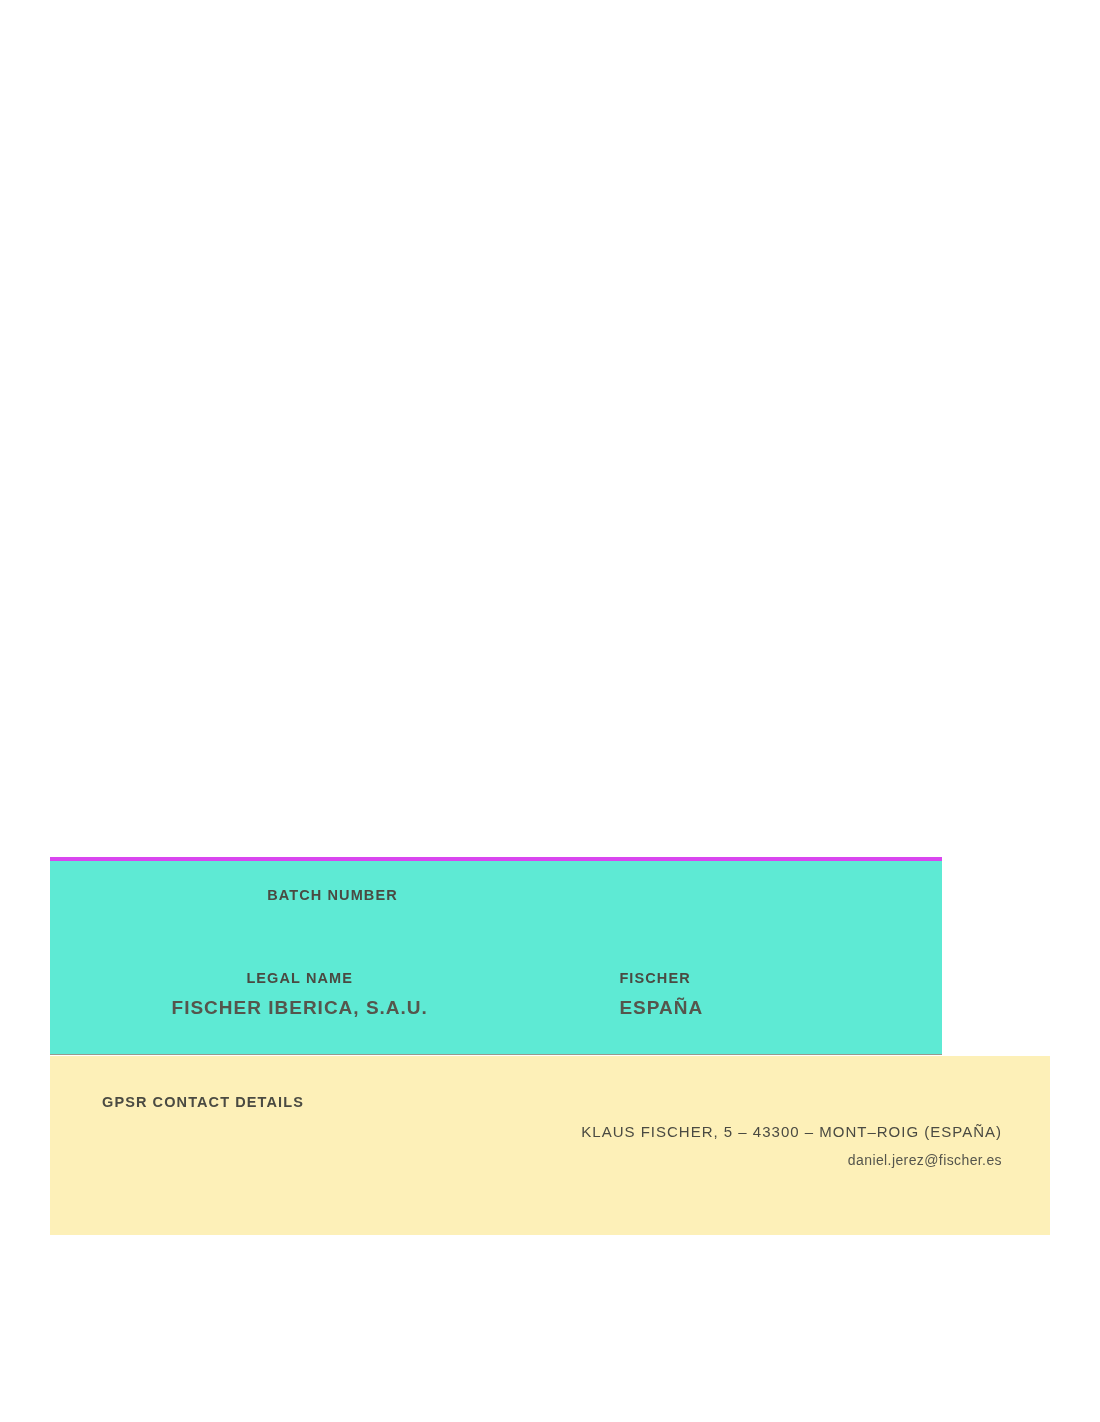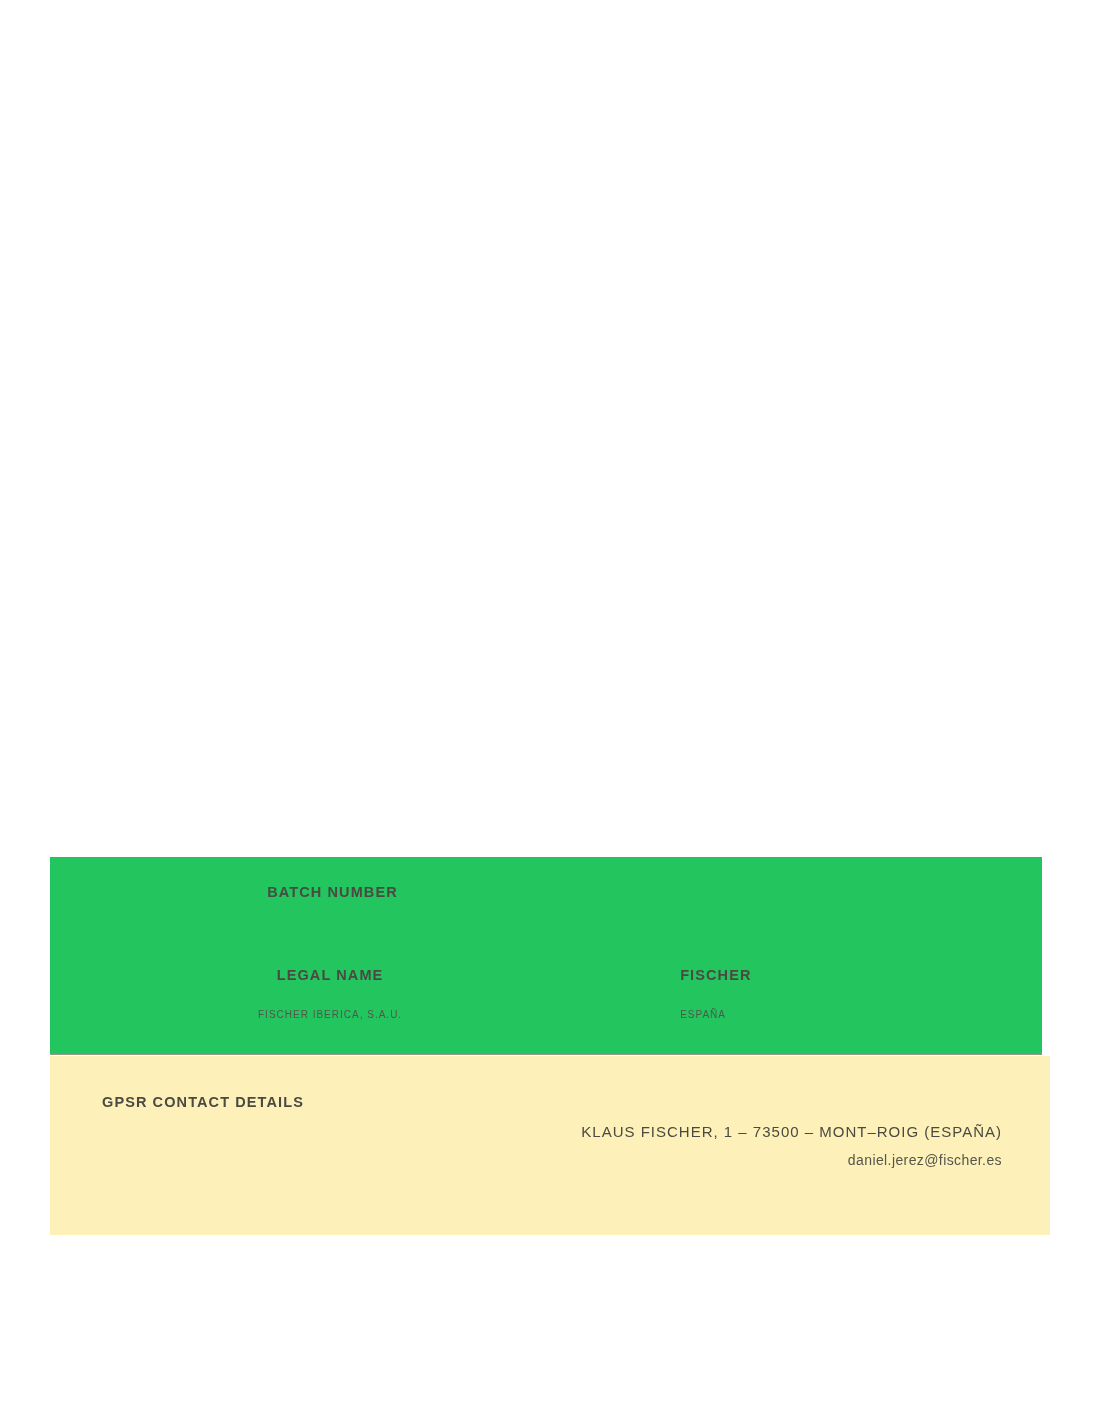--- a/index.html
+++ b/index.html
@@ -33,24 +33,24 @@
     width: 1100px;
     height: 857px;
     background: #ffffff;
   }
 
   
   .info-panel {
     position: absolute;
     left: 50px;
     top: 857px;
-    width: 992px;
+    width: 892px;
     height: 198px;
-    background: #22c55e;
-    border-top: 1px solid #d946ef;
+    background: #5eead4;
+    border-top: 4px solid #d946ef;
     border-bottom: 1px solid #9a9a8c;
     box-sizing: border-box;
   }
 
   .info-row {
     position: absolute;
     left: 0;
     width: 100%;
     display: flex;
   }
@@ -75,26 +75,26 @@
   .field-label {
     font-size: 14.5px;
     font-weight: bold;
     letter-spacing: 1.1px;
     color: #4a4a42;
     line-height: 20px;
     margin: 0;
   }
 
   .field-value {
-    font-size: 10px;
-    font-weight: normal;
+    font-size: 19px;
+    font-weight: bold;
     letter-spacing: 1.0px;
     color: #55554c;
     line-height: 20px;
-    margin-top: 20px;
+    margin-top: 10px;
   }
 
   .field-value.empty {
     min-height: 20px;
   }
 
   
   .gpsr-panel {
     position: absolute;
     left: 50px;
@@ -162,18 +162,18 @@
         <div class="field-label">FISCHER</div>
         <div class="field-value">ESPAÑA</div>
       </div>
     </div>
 
   </div>
 
   <div class="gpsr-panel">
     <div class="gpsr-title">GPSR CONTACT DETAILS</div>
     <div class="gpsr-lines">
-      <div class="gpsr-address">KLAUS FISCHER, 1 – 73500 – MONT–ROIG (ESPAÑA)</div>
+      <div class="gpsr-address">KLAUS FISCHER, 5 – 43300 – MONT–ROIG (ESPAÑA)</div>
       <div class="gpsr-email">daniel.jerez@fischer.es</div>
     </div>
   </div>
 
 </div>
 
 </body></html>

